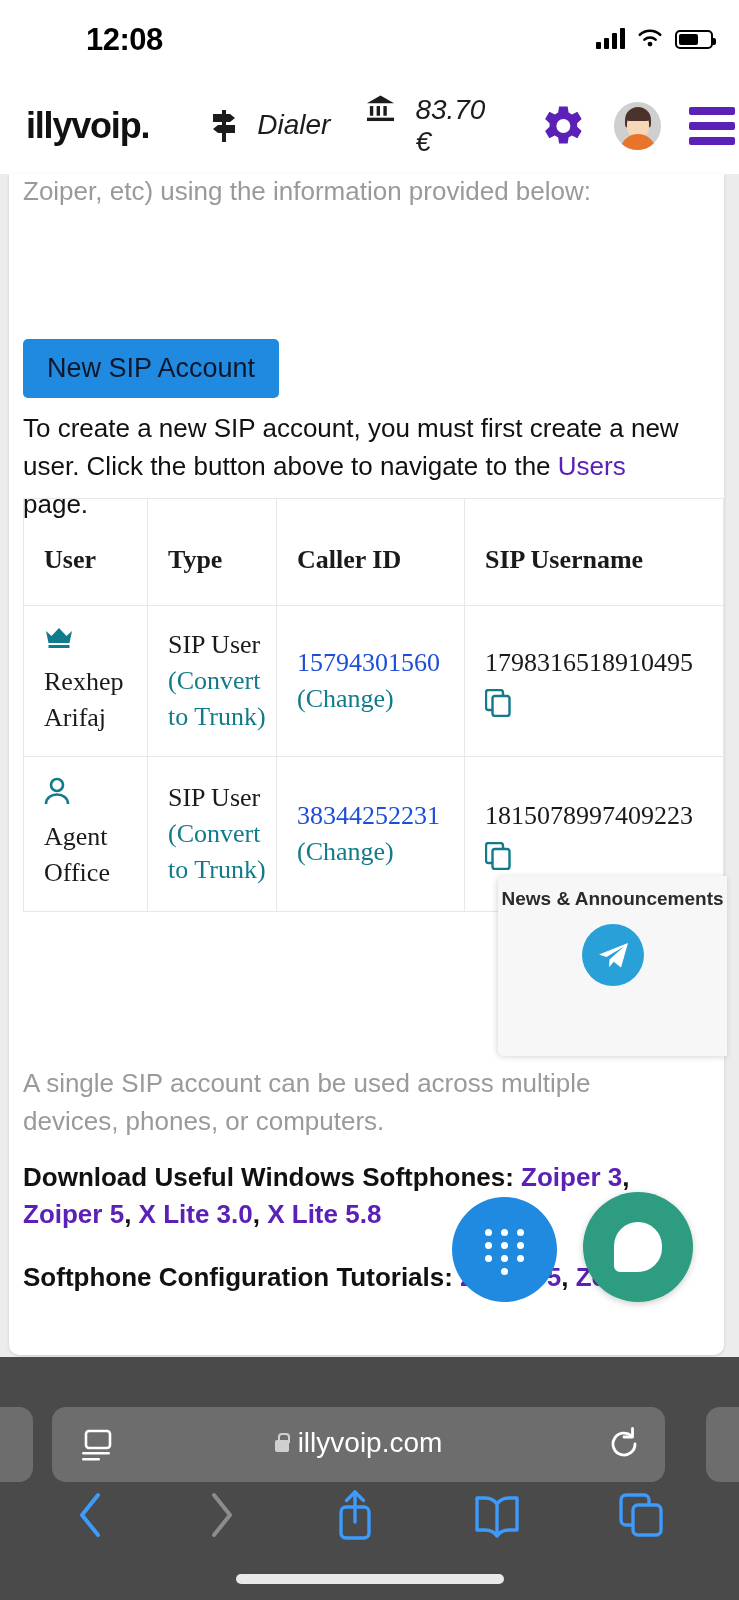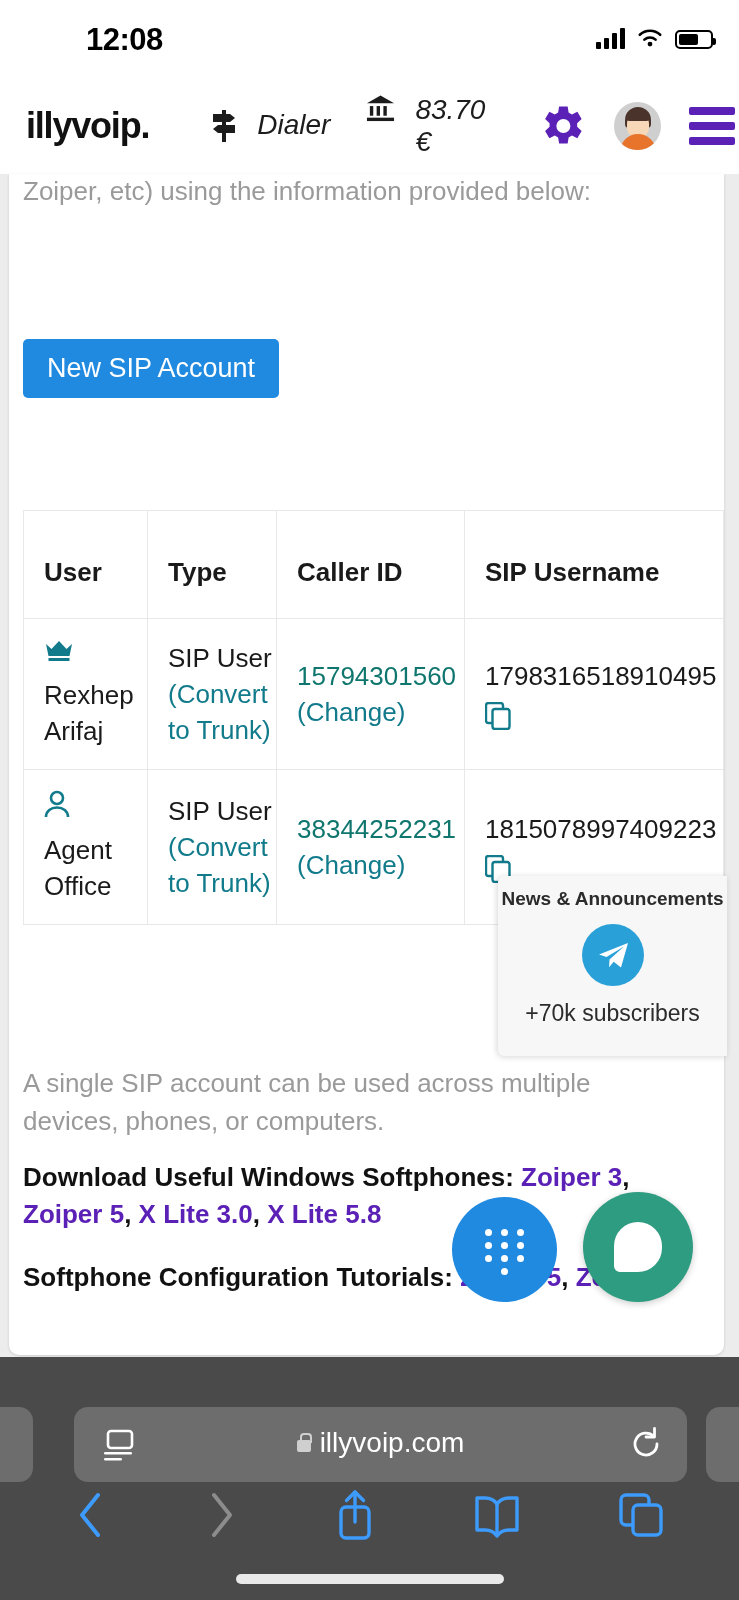--- a/index.html
+++ b/index.html
@@ -77,42 +77,42 @@
     background: #fff; border-radius: 0 0 10px 10px;
     box-shadow: 0 1px 3px rgba(0,0,0,.14);
     overflow: hidden;
   }
   .muted { color: #9a9a9a; font-size: 26px; line-height: 38px; }
   .intro { position: absolute; left: 14px; top: -2px; width: 660px; }
   .body-text { color: #111; font-size: 26px; line-height: 38px; }
 
   .btn-new {
     position: absolute; left: 14px; top: 165px;
-    background: #2089e0; color: #ffffff; border: none; border-radius: 5px;
+    background: #2089e0; color: #0f172a; border: none; border-radius: 5px;
     font-size: 27px; font-family: "Liberation Sans", sans-serif;
     padding: 14px 24px; cursor: pointer;
   }
   .para2 { position: absolute; left: 14px; top: 235px; width: 665px; }
   .lnk-purple { color: #5b21b6; }
 
   
-  .tbl { position: absolute; left: 14px; top: 336px; width: 700px; }
+  .tbl { position: absolute; left: 14px; top: 324px; width: 700px; font-family: Liberation Serif, serif; }
   .tbl table { border-collapse: collapse; width: 700px; table-layout: fixed; }
   .tbl th, .tbl td { border: 1px solid #e6e8ea; vertical-align: middle; }
   .tbl th {
     font-size: 26px; font-weight: bold; color: #1a1a1a; text-align: left;
     padding: 46px 0 30px 20px; border-top: 1px solid #e6e8ea;
   }
   .tbl td { padding: 20px 0 20px 20px; font-size: 26px; color: #1a1a1a; line-height: 36px; }
   .col-user  { width: 124px; }
   .col-type  { width: 129px; }
   .col-cid   { width: 188px; }
   .col-sip   { width: 259px; }
   .teal { color: #117a8b; }
-  .cid-num { color: #0f766e; }
+  .cid-num { color: #1d4ed8; }
   .row-icon { display: block; margin-bottom: 14px; }
   .uname { white-space: nowrap; }
 
   
   .tail1 { position: absolute; left: 14px; top: 890px; width: 660px; }
   .dl-block { position: absolute; left: 14px; top: 985px; width: 660px; }
   .dl-line { font-size: 26px; font-weight: bold; line-height: 37px; color: #111; }
   .dl-line a { color: #5b21b6; text-decoration: none; }
   .dl-line.second { margin-top: 26px; }
 
@@ -151,21 +151,21 @@
 
   
   .safari {
     position: absolute; left: 0; top: 1357px; width: 739px; height: 243px;
     background: #4a4a4a;
   }
   .urlrow { position: absolute; top: 25px; left: 0; width: 739px; height: 75px; }
   .tabghost { position: absolute; top: 25px; width: 55px; height: 75px; background: #6d6d6d; border-radius: 14px; }
   .tabghost.l { left: -22px; } .tabghost.r { right: -22px; }
   .urlbar {
-    position: absolute; left: 74px; top: 25px; width: 613px; height: 75px;
+    position: absolute; left: 52px; top: 25px; width: 613px; height: 75px;
     background: #6d6d6d; border-radius: 14px;
   }
   .url-text {
     position: absolute; left: 0; right: 0; top: 20px; text-align: center;
     font-size: 28px; color: #fff;
   }
   .lock {
     display: inline-block; width: 14px; height: 12px; background: #cfcfcf;
     border-radius: 2px; position: relative; margin-right: 9px; vertical-align: 0px;
   }
@@ -255,20 +255,21 @@
   <div class="pagebg"></div>
 
   <div class="card">
 
     <div class="intro">
       <div class="muted">Zoiper, etc) using the information provided below:</div>
     </div>
 
     <button class="btn-new">New SIP Account</button>
 
+    <div class="para2 body-text"><span>To create a new SIP account, you must first create a new user. Click the button above to navigate to the </span><span class="lnk-purple">Users</span><span> page.</span></div>
 
     <div class="tbl">
       <table>
         <colgroup>
           <col class="col-user">
             <col class="col-type">
             <col class="col-cid">
             <col class="col-sip">
         </colgroup>
         <thead>
@@ -351,21 +352,20 @@
 
   </div>
 
   <div class="popup">
     <div class="popup-title">News &amp; Announcements</div>
     <div class="tg">
       <svg width="33" height="29" viewBox="0 0 33 29">
         <path fill="#fff" d="M31 2 2 13.5l7.5 2.4L27 5.5 12.5 18.6l-.4 7.6 4.6-5.4 7.3 5.6z"></path>
       </svg>
     </div>
-    <div class="popup-sub">+70k subscribers</div>
   </div>
 
   <div class="fab fab-dial">
     <div class="dots">
       <i></i>
         <i></i>
         <i></i>
       <i></i>
         <i></i>
         <i></i>

